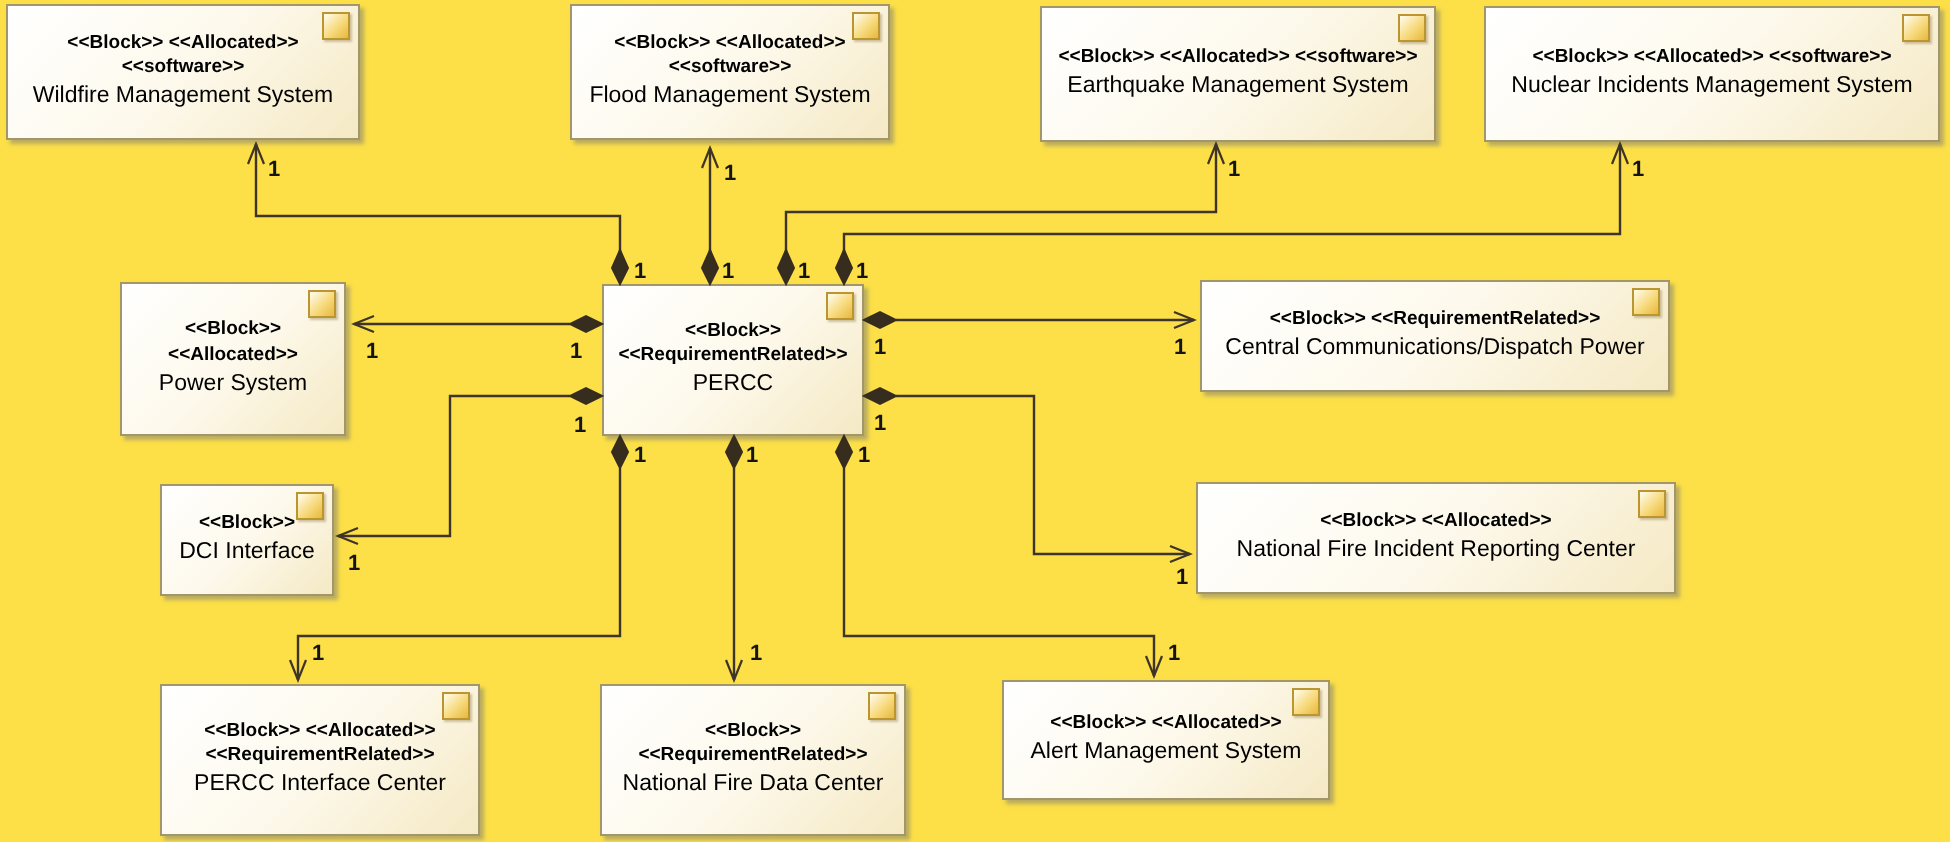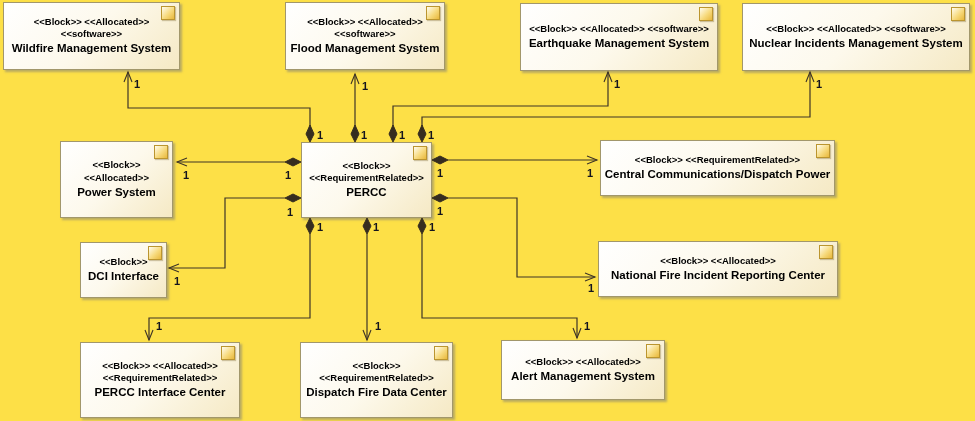--- a/index.html
+++ b/index.html
@@ -16,21 +16,21 @@
     display:flex; flex-direction:column; align-items:center; justify-content:center;
     text-align:center; color:#000;
   }
   .block .icon {
     position:absolute; top:3px; right:4px; width:12px; height:12px;
     border:1px solid #bb952f;
     background:linear-gradient(135deg,#fffdf0 0%,#f7da7d 55%,#e8b83c 100%);
     box-shadow:1px 1px 1px rgba(150,130,80,0.45);
   }
   .stereo { font-size:9.5px; font-weight:bold; line-height:1.3; white-space:nowrap; }
-  .bname  { font-size:11.5px; font-weight:bold; line-height:1.3; margin-top:1px; white-space:nowrap; }
+  .bname  { font-size:11.5px; font-weight:normal; line-height:1.3; margin-top:1px; white-space:nowrap; }
   svg.wires { position:absolute; left:0; top:0; }
   .edge   { fill:none; stroke:#3e3427; stroke-width:1.2; }
   .arrow  { fill:none; stroke:#3e3427; stroke-width:1.1; }
   .diamond{ fill:#362d1f; stroke:#362d1f; }
   .mult   { font:bold 11px "Liberation Sans", sans-serif; fill:#14141e; }
 </style>
 </head>
 <body>
 
 <div class="canvas">
@@ -97,21 +97,21 @@
     <span class="icon"></span>
     <div class="stereo">&lt;&lt;Block&gt;&gt; &lt;&lt;Allocated&gt;&gt;</div>
     <div class="stereo">&lt;&lt;RequirementRelated&gt;&gt;</div>
     <div class="bname">PERCC Interface Center</div>
   </div>
 
   <div class="block" style="left:300px;top:342px;width:153px;height:76px;">
     <span class="icon"></span>
     <div class="stereo">&lt;&lt;Block&gt;&gt;</div>
     <div class="stereo">&lt;&lt;RequirementRelated&gt;&gt;</div>
-    <div class="bname">Dispatch Fire Data Center</div>
+    <div class="bname">National Fire Data Center</div>
   </div>
 
   <div class="block" style="left:501px;top:340px;width:164px;height:60px;">
     <span class="icon"></span>
     <div class="stereo">&lt;&lt;Block&gt;&gt; &lt;&lt;Allocated&gt;&gt;</div>
     <div class="bname">Alert Management System</div>
   </div>
 
   <svg class="wires" width="975" height="421" viewBox="0 0 975 421">
 

